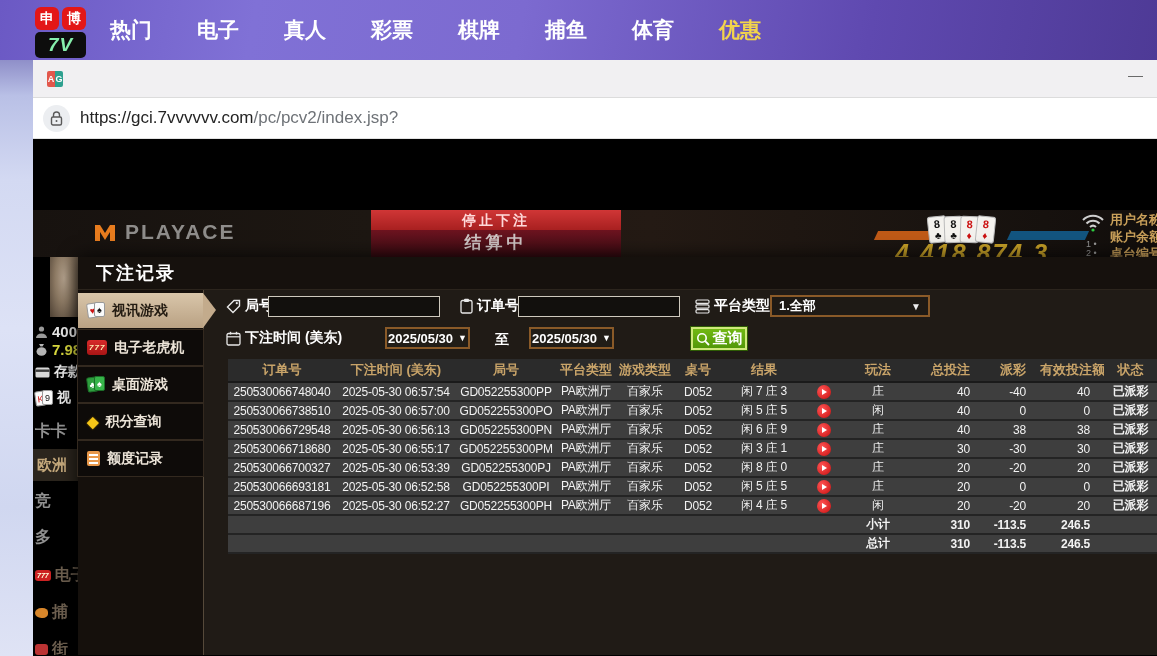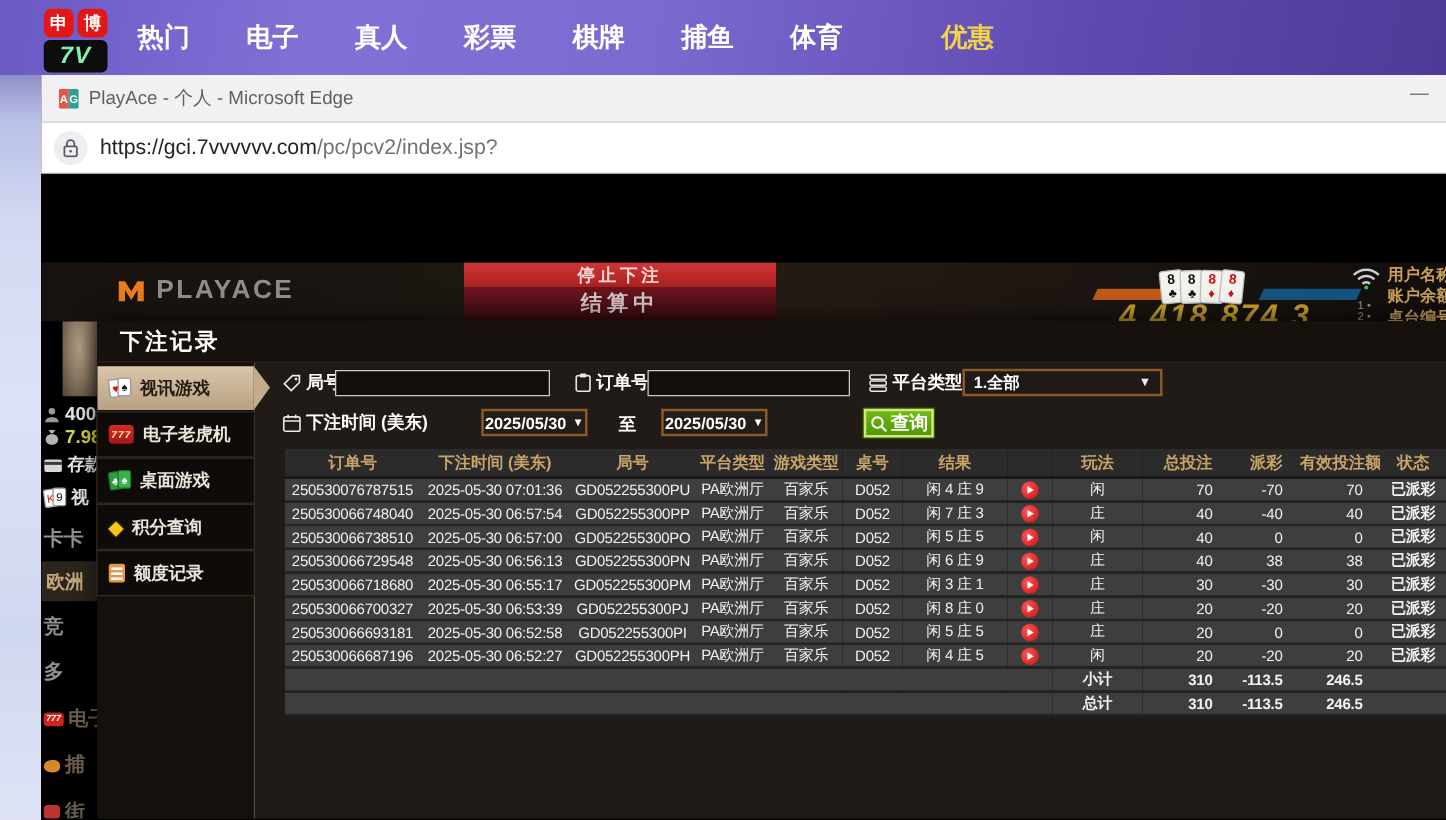--- a/index.html
+++ b/index.html
@@ -11,21 +11,21 @@
     background:linear-gradient(100deg,#6b59c4 0%,#8071d6 22%,#7c6ad0 45%,#5f49b0 75%,#4e3a96 100%); }
   #logo { position:absolute; left:35px; top:7px; width:56px; cursor:pointer; }
   .logo-badges { display:flex; gap:3px; }
   .logo-badge { width:24px; height:23px; background:#e31717; border-radius:6px; color:#fff;
     font-size:14px; font-weight:bold; display:flex; align-items:center; justify-content:center; }
   .logo-7v { margin-top:2px; width:51px; height:26px; background:#0d0d0d; border-radius:5px;
     color:#86efac; font-weight:bold; font-style:italic; font-size:19px; text-align:center; line-height:26px; letter-spacing:1px;}
   .logo-com { color:#5a0e0e; font-weight:bold; font-size:12px; text-align:center; letter-spacing:2px; }
   #nav-items { position:absolute; left:110px; top:0; height:60px; display:flex; align-items:center; gap:45px; }
   .nav-item { color:#fff; font-size:21px; font-weight:bold; cursor:pointer; white-space:nowrap; }
-  .nav-item.hl { color:#f2d44c;margin-left:34px; }
+  .nav-item.hl { color:#f2d44c; }
 
   
   #desktop-strip { position:absolute; left:0; top:60px; width:33px; height:596px;
     background:linear-gradient(180deg,#8f8fc9 0%,#b9c0e6 6%,#d3d9f2 20%,#dde2f6 45%,#d0d7f0 75%,#dfe3f5 100%); }
 
   
   #browser { position:absolute; left:33px; top:60px; width:1124px; height:596px; background:#000; }
   #title-bar { position:relative; height:38px; background:#f1f0f2; border-bottom:1px solid #dcdcdc;
     display:flex; align-items:center; padding-left:14px; }
   #favicon { width:16px; height:16px; display:flex; flex-wrap:wrap; margin-right:8px; border-radius:2px; overflow:hidden;}
@@ -162,21 +162,20 @@
 </div>
 
 <div id="desktop-strip"></div>
 
 <div id="browser">
   <div id="title-bar">
     <div id="favicon">
         <i class="fa">A</i>
         <i class="fg">G</i>
       </div>
-    <div id="window-title">PlayAce - 个人 - Microsoft Edge</div>
     <div id="min-btn">—</div>
   </div>
   <div id="url-bar">
     <div id="lock-circle">
       <svg width="13" height="15" viewBox="0 0 13 15">
           <rect x="1.5" y="6" width="10" height="8" rx="1.5" fill="none" stroke="#5a5a5a" stroke-width="1.4"></rect>
           <path d="M3.5 6 V4 a3 3 0 0 1 6 0 V6" fill="none" stroke="#5a5a5a" stroke-width="1.4"></path>
           <circle cx="6.5" cy="10" r="1" fill="#5a5a5a"></circle>
         </svg>
     </div>
@@ -395,35 +394,20 @@
                   <th></th>
                   <th>玩法</th>
                   <th class="num">总投注</th>
                   <th class="num">派彩</th>
                   <th class="num">有效投注额</th>
                   <th>状态</th>
                 </tr>
               </thead>
             <tbody id="bt-body">
                 <tr>
-                  <td>250530076787515</td>
-                  <td>2025-05-30 07:01:36</td>
-                  <td>GD052255300PU</td>
-                  <td>PA欧洲厅</td>
-                  <td>百家乐</td>
-                  <td>D052</td>
-                  <td>闲 4 庄 9</td>
-                  <td><span class="play-btn"></span></td>
-                  <td>闲</td>
-                  <td class="num">70</td>
-                  <td class="num pay-neg">-70</td>
-                  <td class="num">70</td>
-                  <td class="status">已派彩</td>
-                </tr>
-                <tr>
                   <td>250530066748040</td>
                   <td>2025-05-30 06:57:54</td>
                   <td>GD052255300PP</td>
                   <td>PA欧洲厅</td>
                   <td>百家乐</td>
                   <td>D052</td>
                   <td>闲 7 庄 3</td>
                   <td><span class="play-btn"></span></td>
                   <td>庄</td>
                   <td class="num">40</td>

